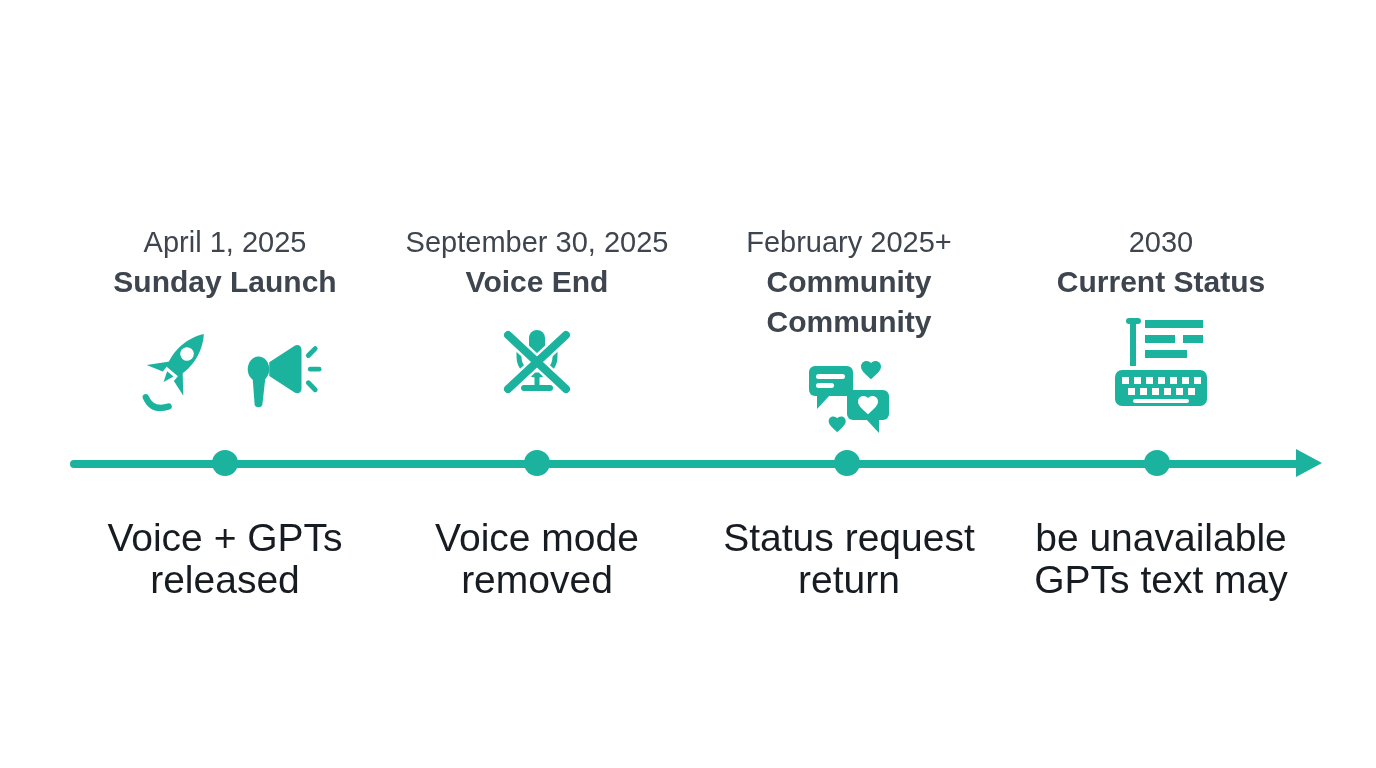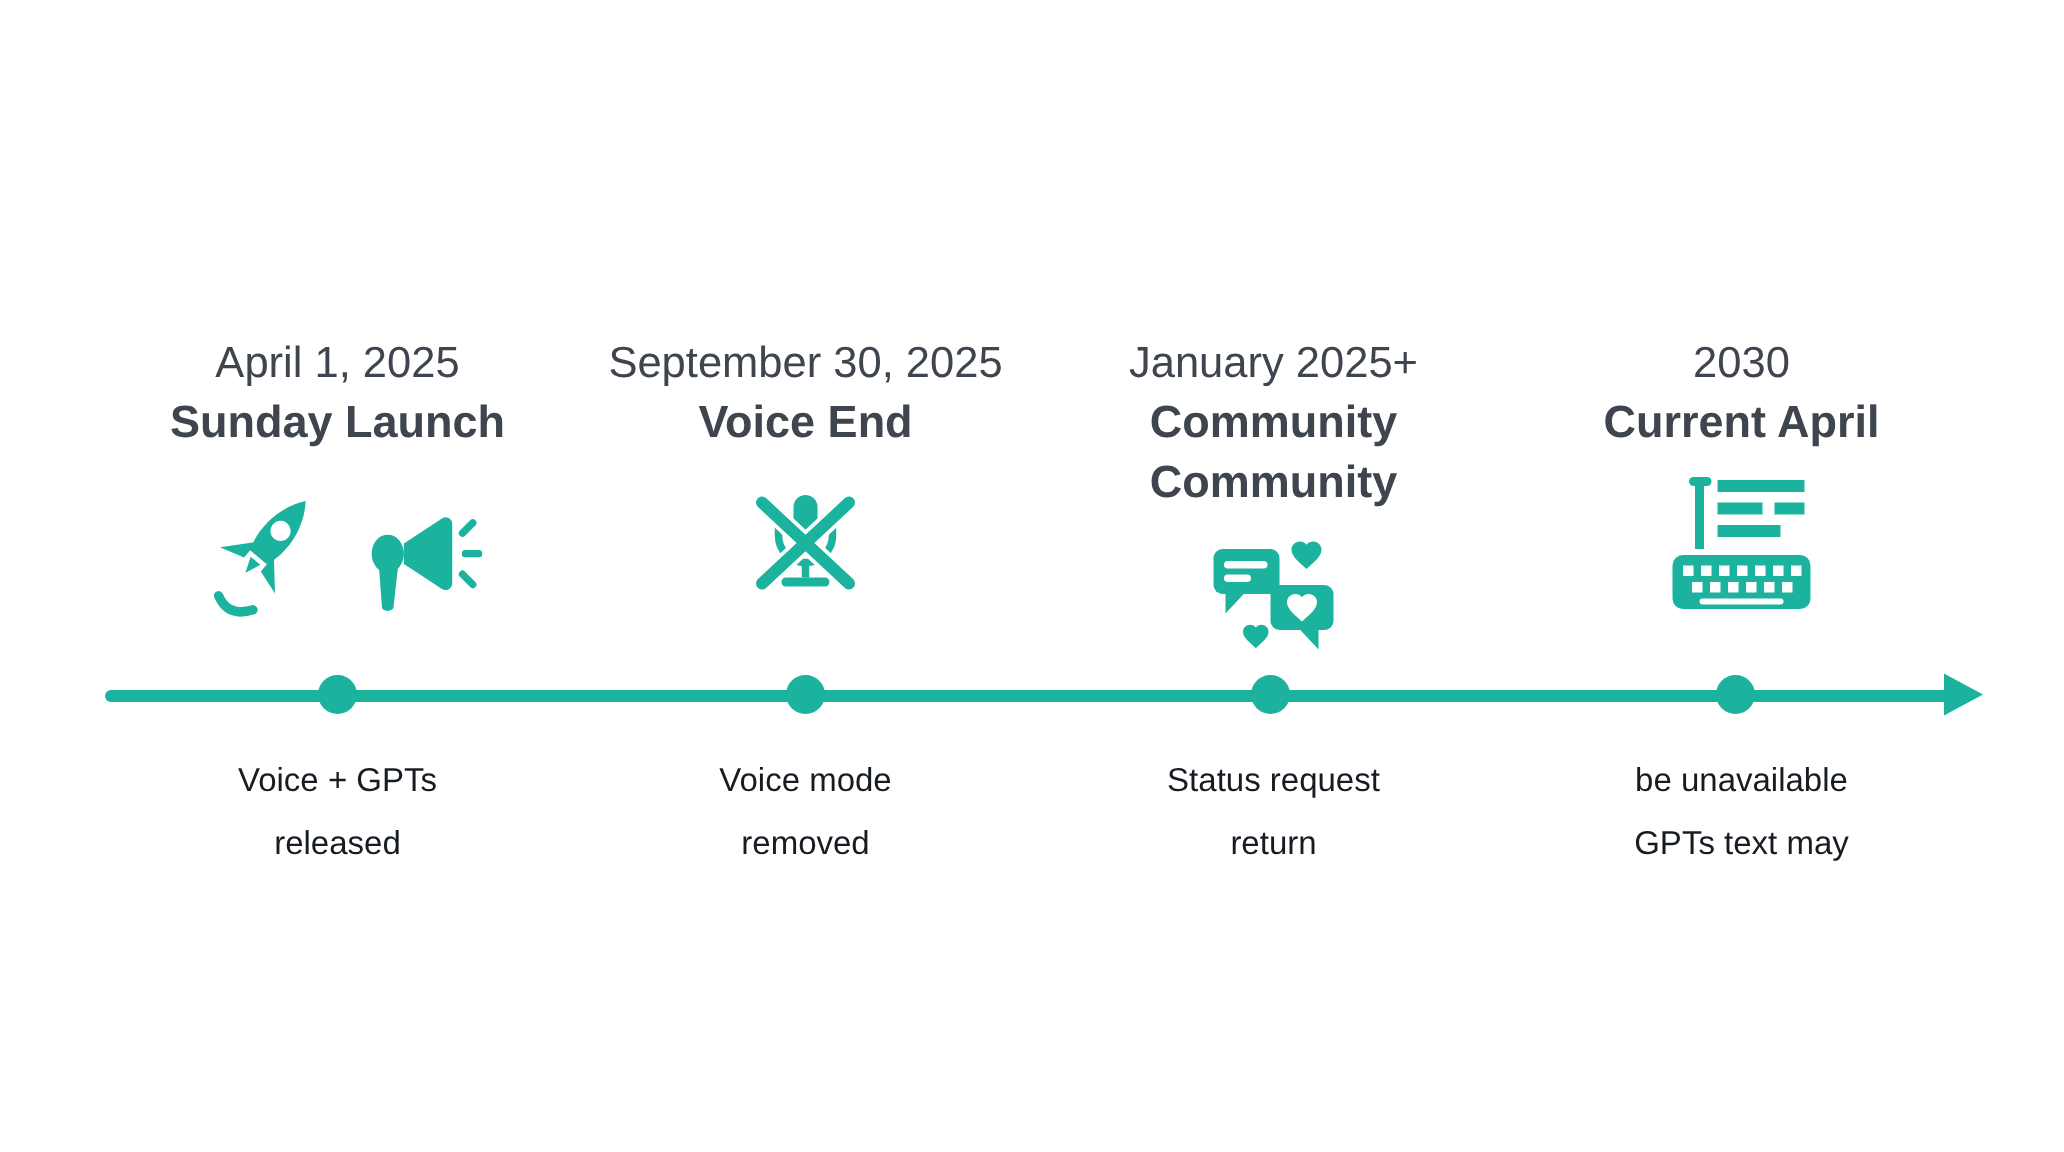--- a/index.html
+++ b/index.html
@@ -51,23 +51,23 @@
   }
   .m-icons {
     margin-top: 16px;
     display: flex; justify-content: center; align-items: flex-end;
     gap: 10px;
   }
   .m-icons svg { display: block; }
 
   
   .caption {
-    position: absolute; top: 499px;
+    position: absolute; top: 517px;
     width: 312px; text-align: center;
-    font-size: 22px; line-height: 42px;
+    font-size: 39px; line-height: 42px;
     color: var(--caption-color);
   }
 
   
   .col-1 { left: 69px; }
   .col-2 { left: 381px; }
   .col-3 { left: 693px; }
   .col-4 { left: 1005px; }
   .dot-1 { left: 212px; }
   .dot-2 { left: 524px; }
@@ -132,21 +132,21 @@
         </g>
         <g stroke="var(--accent)" stroke-width="8" stroke-linecap="round">
           <line x1="19" y1="8" x2="77" y2="62"></line>
           <line x1="77" y1="8" x2="19" y2="62"></line>
         </g>
       </svg>
     </div>
   </section>
 
   <section class="milestone col-3">
-    <div class="m-date">January 2025+</div>
+    <div class="m-date">February 2025+</div>
     <div class="m-title">Community</div>
     <div class="m-title">Community</div>
     <div class="m-icons">
       <svg width="92" height="80" viewBox="0 0 92 80">
         <g fill="var(--accent)">
           <rect x="6" y="8" width="44" height="30" rx="6"></rect>
           <path d="M14 36 L14 51 L28 36 Z"></path>
           <path transform="translate(56,0)" d="M12 21.35 l-1.45-1.32 C5.4 15.36 2 12.28 2 8.5 C2 5.42 4.42 3 7.5 3 c1.74 0 3.41 .81 4.5 2.09 C13.09 3.81 14.76 3 16.5 3 C19.58 3 22 5.42 22 8.5 c0 3.78 -3.4 6.86 -8.55 11.54 Z"></path>
           <rect x="44" y="32" width="42" height="30" rx="6"></rect>
           <path d="M76 60 L76 75 L62 60 Z"></path>
@@ -156,21 +156,21 @@
           <rect x="13" y="16" width="29" height="5" rx="2.5"></rect>
           <rect x="13" y="25" width="18" height="5" rx="2.5"></rect>
           <path transform="translate(53,35)" d="M12 21.35 l-1.45-1.32 C5.4 15.36 2 12.28 2 8.5 C2 5.42 4.42 3 7.5 3 c1.74 0 3.41 .81 4.5 2.09 C13.09 3.81 14.76 3 16.5 3 C19.58 3 22 5.42 22 8.5 c0 3.78 -3.4 6.86 -8.55 11.54 Z"></path>
         </g>
       </svg>
     </div>
   </section>
 
   <section class="milestone col-4">
     <div class="m-date">2030</div>
-    <div class="m-title">Current April</div>
+    <div class="m-title">Current Status</div>
     <div class="m-icons">
       <svg width="96" height="88" viewBox="0 0 96 88">
         <g fill="var(--accent)">
           <rect x="13" y="0" width="15" height="6" rx="3"></rect>
           <rect x="17" y="3" width="6" height="45"></rect>
           <rect x="32" y="2" width="58" height="8"></rect>
           <rect x="32" y="17" width="30" height="8"></rect>
           <rect x="70" y="17" width="20" height="8"></rect>
           <rect x="32" y="32" width="42" height="8"></rect>
           <rect x="2" y="52" width="92" height="36" rx="7"></rect>

